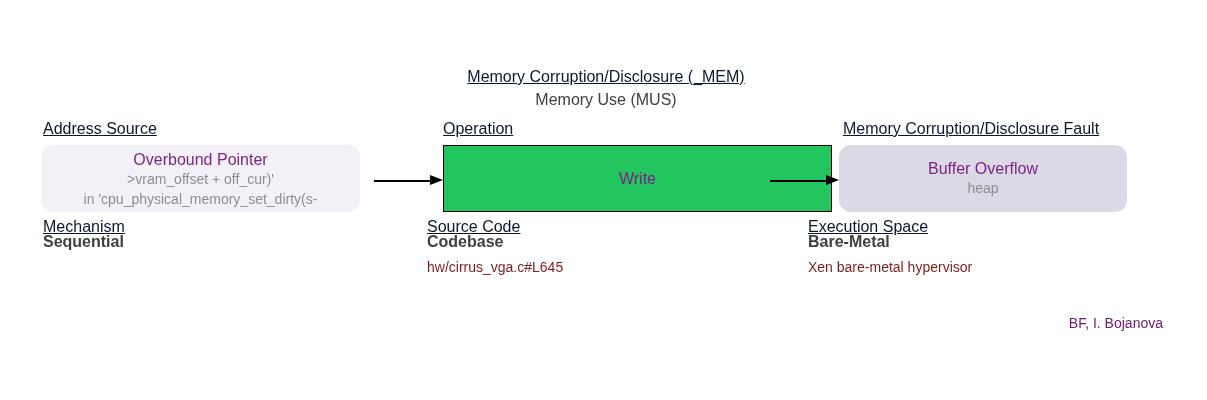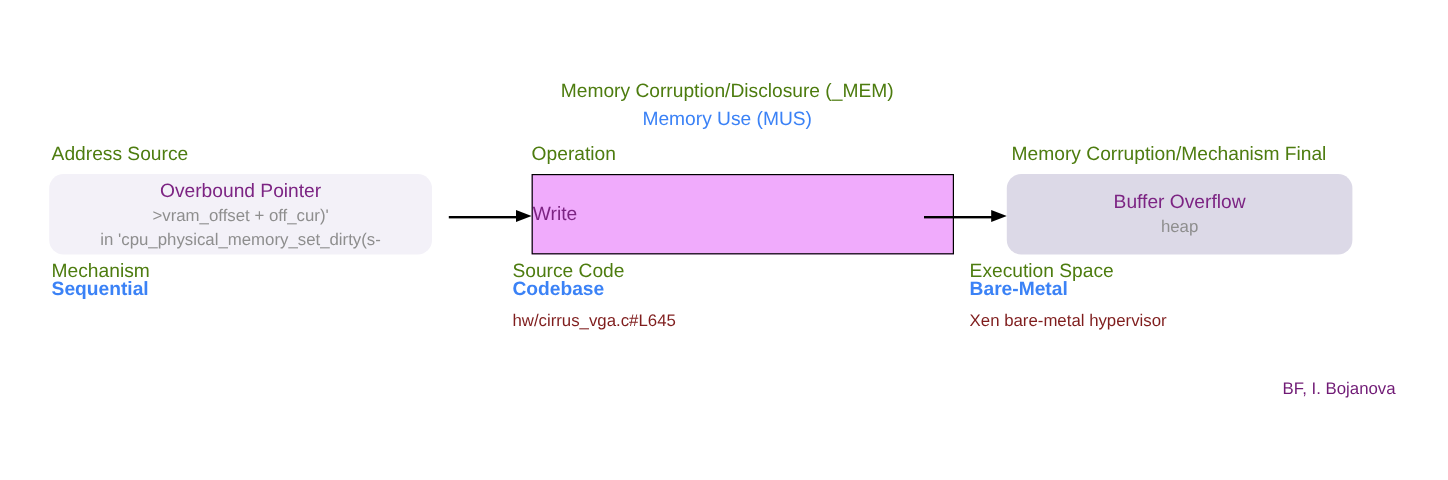--- a/index.html
+++ b/index.html
@@ -11,22 +11,22 @@
   .canvas {
     position: relative;
     width: 1207px;
     height: 400px;
     background: #ffffff;
     overflow: hidden;
   }
   .abs { position: absolute; white-space: nowrap; }
   .fs16 { font-size: 16px; line-height: 20px; }
   .fs14 { font-size: 14px; line-height: 18px; }
-  .black  { color: #4d7c0f; }
-  .purple { color: #3b82f6; }
+  .black  { color: #0f172a; text-decoration: underline; }
+  .purple { color: #404040; }
   .gray   { color: #7f1d1d; }
   .credit { color: #701a75; }
 
   
   .hdr { left: 406px; width: 400px; text-align: center; }
   .hdr-class { top: 67px; }
   .hdr-type  { top: 90px; }
 
   
   .colhead { top: 119px; }
@@ -37,24 +37,24 @@
   
   .box { position: absolute; top: 145px; height: 67px; }
   .box-cause {
     left: 41px; width: 319px;
     background: #f3f1f8;
     border-radius: 12px;
     padding-top: 5px;
     text-align: center;
   }
   .box-operation {
-    left: 443px; width: 352px;
-    background: #f0abfc;
+    left: 443px; width: 389px;
+    background: #22c55e;
     border: 1.5px solid #000000;
-    display: flex; align-items: center; 
+    display: flex; align-items: center; justify-content: center;
   }
   .box-consequence {
     left: 839px; width: 288px;
     background: #dcd9e7;
     border-radius: 12px;
     display: flex; flex-direction: column; justify-content: center;
     text-align: center;
   }
   .box-title { font-size: 16px; line-height: 20px; color: #7c2483; }
   .box-detail { font-size: 14px; line-height: 19.5px; color: #8e8e8e; white-space: nowrap; }
@@ -87,21 +87,21 @@
 </head>
 <body>
 
 <div class="canvas">
 
   <div class="abs fs16 black hdr hdr-class">Memory Corruption/Disclosure (_MEM)</div>
   <div class="abs fs16 purple hdr hdr-type">Memory Use (MUS)</div>
 
   <div class="abs fs16 black colhead colhead-cause">Address Source</div>
   <div class="abs fs16 black colhead colhead-operation">Operation</div>
-  <div class="abs fs16 black colhead colhead-consequence">Memory Corruption/Mechanism Final</div>
+  <div class="abs fs16 black colhead colhead-consequence">Memory Corruption/Disclosure Fault</div>
 
   <div class="box box-cause">
     <div class="box-title">Overbound Pointer</div>
     <div class="box-detail">&gt;vram_offset + off_cur)'</div>
     <div class="box-detail">in 'cpu_physical_memory_set_dirty(s-</div>
   </div>
 
   <div class="arrow-line arrow-line-1"></div>
   <div class="arrow-head arrow-head-1"></div>
 

